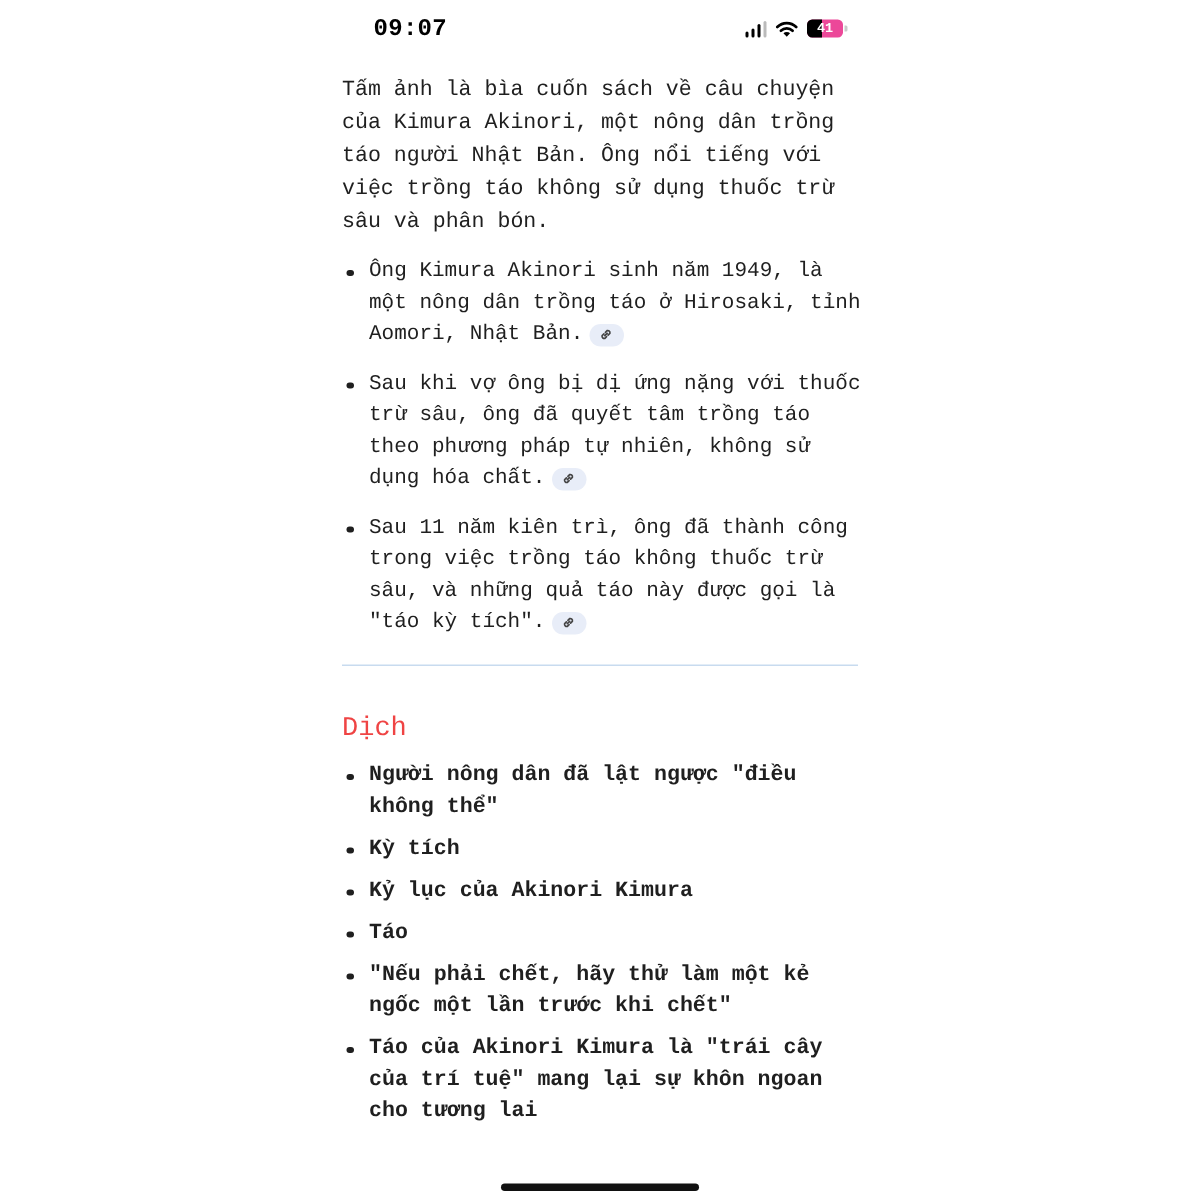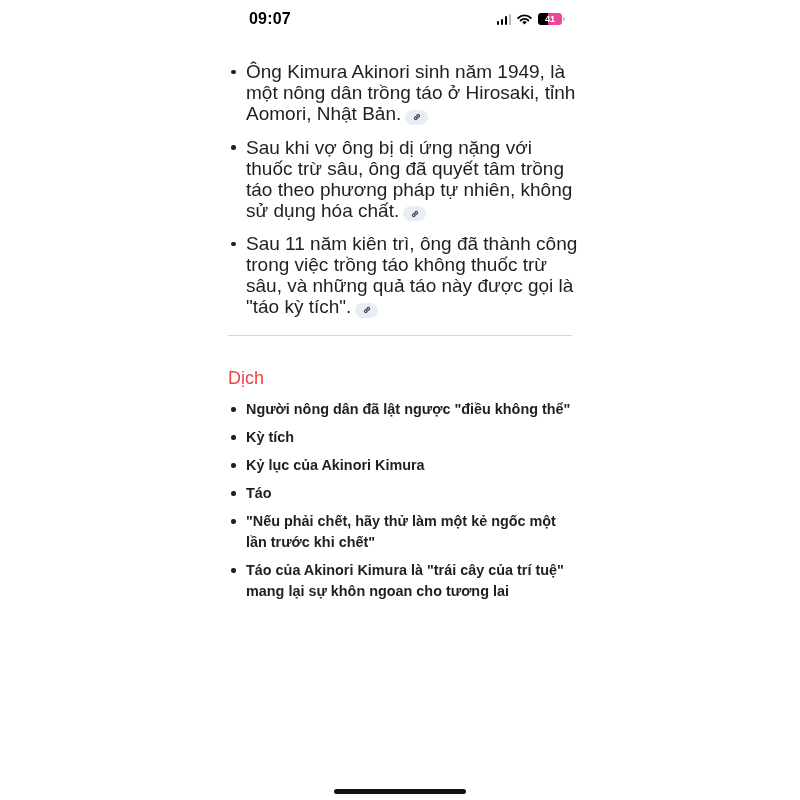--- a/index.html
+++ b/index.html
@@ -1,39 +1,39 @@
 <!DOCTYPE html>
 <html><head>
   <meta charset="utf-8">
   <style>
     * { box-sizing: border-box; margin: 0; padding: 0; }
     html, body {
       width: 800px; height: 800px; background: #ffffff; overflow: hidden;
       font-family: "Liberation Sans", "DejaVu Sans", sans-serif; color: #1f1f1f;
     }
-    .screen { position: relative; width: 640px; height: 800px; }
+    .screen { position: relative; width: 640px; height: 800px; font-family: Liberation Mono, monospace; }
 
     
     .status-bar { position: absolute; left: 228px; top: 8px; width: 344px; height: 26px; }
     .status-time { position: absolute; left: 21px; top: 2px; font-size: 16px; font-weight: bold; color: #000; letter-spacing: 0.2px; }
     .status-icons { position: absolute; right: 10px; top: 5px; display: flex; align-items: center; gap: 6px; }
     .signal { display: flex; align-items: flex-end; gap: 1.5px; height: 11px; }
     .signal span { display: block; width: 2.5px; background: #000; border-radius: 1px; }
     .signal span.dim { background: #bbb; }
     .wifi svg { display: block; }
     .battery { position: relative; width: 24px; height: 12px; border-radius: 3.5px; background: #ec4899; display: flex; align-items: center; }
     .battery .fill { position: absolute; left: 0; top: 0; bottom: 0; width: 41%; background: #000; border-radius: 3.5px 0 0 3.5px; }
     .battery .pct { position: relative; width: 100%; text-align: center; font-size: 9px; font-weight: bold; color: #fff; line-height: 12px; }
     .battery .nub { position: absolute; right: -3px; top: 4px; width: 2px; height: 4px; background: #c9c9c9; border-radius: 0 1px 1px 0; }
 
     
     .content { position: absolute; left: 228px; top: 49px; width: 352px; }
     .intro { font-size: 14.4px; line-height: 22px; color: #1f1f1f; }
     .facts { list-style: none; margin-top: 12px; }
-    .facts li { position: relative; padding-left: 18px; font-size: 19px; line-height: 21px; color: #1f1f1f; margin-bottom: 12px; }
+    .facts li { position: relative; padding-left: 18px; font-size: 14px; line-height: 21px; color: #1f1f1f; margin-bottom: 12px; }
     .facts li::before, .translations li::before {
       content: ""; position: absolute; left: 3px; width: 4.5px; height: 4.5px; border-radius: 50%; background: #1f1f1f;
     }
     .facts li::before { top: 8.5px; }
     .chip {
       display: inline-flex; align-items: center; justify-content: center;
       width: 23px; height: 15px; border-radius: 8px; background: #e8edf8;
       vertical-align: -2px; margin-left: 4px;
     }
     .chip svg { display: block; }
@@ -70,20 +70,21 @@
       </div>
       <div class="battery">
         <div class="fill"></div>
         <span class="pct">41</span>
         <div class="nub"></div>
       </div>
     </div>
   </div>
 
   <div class="content">
+    <p class="intro">Tấm ảnh là bìa cuốn sách về câu chuyện của Kimura Akinori, một nông dân trồng táo người Nhật Bản. Ông nổi tiếng với việc trồng táo không sử dụng thuốc trừ sâu và phân bón.</p>
 
     <ul class="facts">
       <li><span>Ông Kimura Akinori sinh năm 1949, là một nông dân trồng táo ở Hirosaki, tỉnh Aomori, Nhật Bản.</span><span class="chip">
             <svg width="10" height="10" viewBox="0 0 10 10">
               <path d="M4.2 5.8 L5.8 4.2 M3.6 4.6 L2.4 5.8 A1.5 1.5 0 0 0 4.2 7.6 L5.4 6.4 M6.4 5.4 L7.6 4.2 A1.5 1.5 0 0 0 5.8 2.4 L4.6 3.6" stroke="#444" stroke-width="1.1" fill="none" stroke-linecap="round"></path>
             </svg>
           </span></li>
       <li><span>Sau khi vợ ông bị dị ứng nặng với thuốc trừ sâu, ông đã quyết tâm trồng táo theo phương pháp tự nhiên, không sử dụng hóa chất.</span><span class="chip">
             <svg width="10" height="10" viewBox="0 0 10 10">
               <path d="M4.2 5.8 L5.8 4.2 M3.6 4.6 L2.4 5.8 A1.5 1.5 0 0 0 4.2 7.6 L5.4 6.4 M6.4 5.4 L7.6 4.2 A1.5 1.5 0 0 0 5.8 2.4 L4.6 3.6" stroke="#444" stroke-width="1.1" fill="none" stroke-linecap="round"></path>

